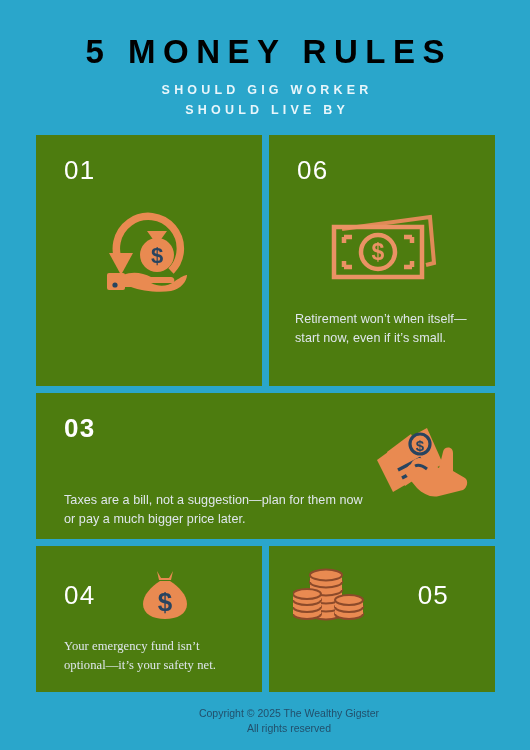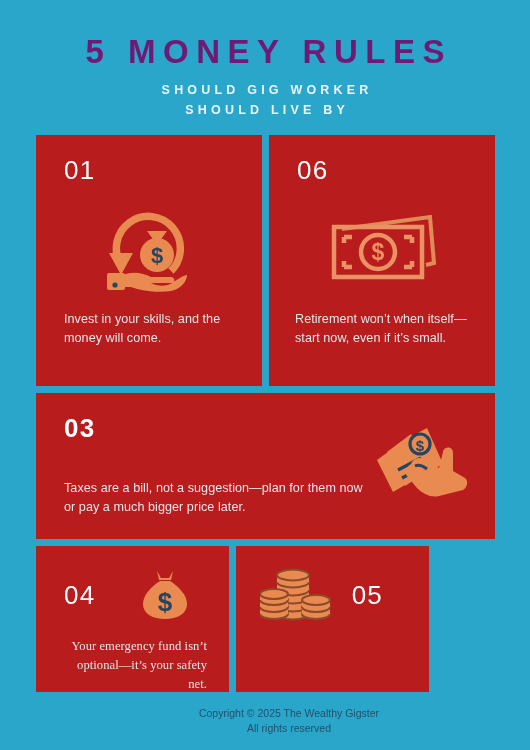--- a/index.html
+++ b/index.html
@@ -21,21 +21,21 @@
   }
 
   
   .header {
     padding-top: 33px;
     text-align: center;
   }
   .title {
     font-size: 33px;
     font-weight: bold;
-    color: #701a75;
+    color: #000000;
     letter-spacing: 7.5px;
     line-height: 1.15;
     text-indent: 7.5px;
     margin: 0;
   }
   .subtitle {
     margin: 9px 0 0 0;
     font-size: 12.5px;
     font-weight: bold;
     color: #e8f6fb;
@@ -52,28 +52,28 @@
     top: 135px;
     width: 459px;
   }
   .row {
     display: flex;
     gap: 7px;
   }
   .row + .row { margin-top: 7px; }
 
   .card {
-    background: #b91c1c;
+    background: #4d7c0f;
     position: relative;
     box-sizing: border-box;
     overflow: hidden;
   }
   .card-tall  { width: 226px; height: 251px; padding: 22px 26px 20px 28px; }
   .card-wide  { width: 459px; height: 146px; padding: 22px 26px 20px 28px; }
-  .card-short { width: 193px; height: 146px; padding: 19px 22px 18px 28px; text-align: right; }
+  .card-short { width: 226px; height: 146px; padding: 19px 22px 18px 28px; }
 
   .num {
     font-size: 26px;
     font-weight: 300;
     color: #ffffff;
     letter-spacing: 1.2px;
     line-height: 1;
   }
   .caption {
     font-size: 12.6px;
@@ -95,21 +95,21 @@
     left: 28px; right: 18px;
     bottom: 38px;
   }
   .card-tall.c2 .icon-wrap { justify-content: center; }
   .card-tall.c2 .caption { left: 26px; right: 12px; }
 
   
   .card-wide .num { position: absolute; left: 28px; top: 22px; font-weight: bold; }
   .card-wide .caption {
     position: absolute;
-    left: 28px; top: 86px; width: 300px;
+    left: 28px; top: 98px; width: 300px;
   }
   .card-wide .icon-wrap {
     position: absolute;
     right: 26px; top: 33px;
   }
 
   
   .card-short .toprow {
     display: flex;
     align-items: center;
@@ -170,21 +170,20 @@
             <g fill="#274460">
               <text x="56" y="53.5" font-family="'Liberation Sans',sans-serif" font-size="22" font-weight="bold" text-anchor="middle">$</text>
             </g>
             <g fill="#e98a51">
               <path d="M22 66 C32 62 42 64 50 68 L70 68 C74 68 75 74 70 74 L50 74 C58 78 66 78 74 72 C80 68 84 66 86 66 C86 72 80 80 70 82 C58 84 40 82 30 78 L22 78 Z"></path>
               <rect x="6" y="64" width="18" height="17" rx="2"></rect>
             </g>
             <circle cx="14" cy="76" r="2.6" fill="#274460"></circle>
           </svg>
         </div>
-        <div class="caption">Invest in your skills, and the money will come.</div>
       </div>
 
       <div class="card card-tall c2">
         <div class="num">06</div>
         <div class="icon-wrap">
           <svg width="112" height="82" viewBox="0 0 112 82">
             <g fill="none" stroke="#e08a57" stroke-width="4">
               <path d="M16 20 L104 8 L108 54 L100 56"></path>
             </g>
             <g fill="none" stroke="#ea9264" stroke-width="4.5">

